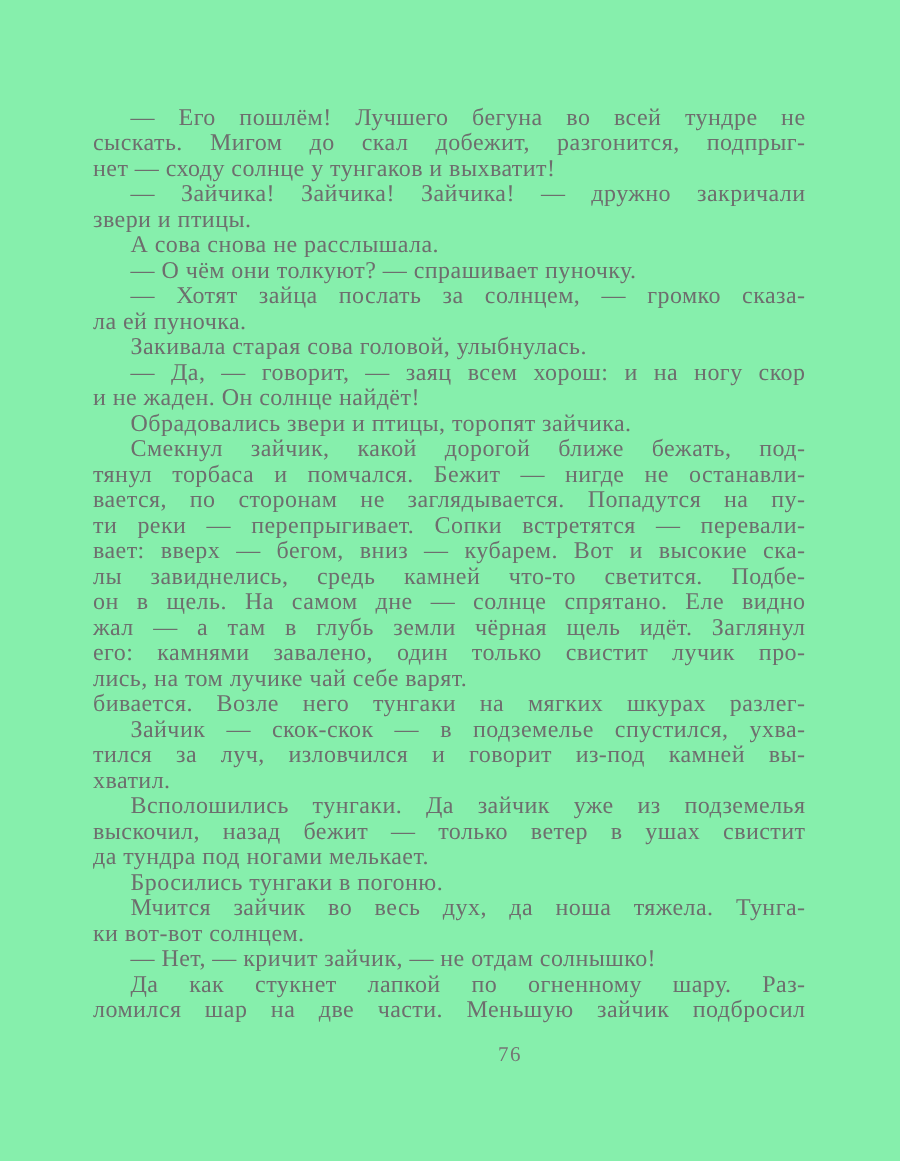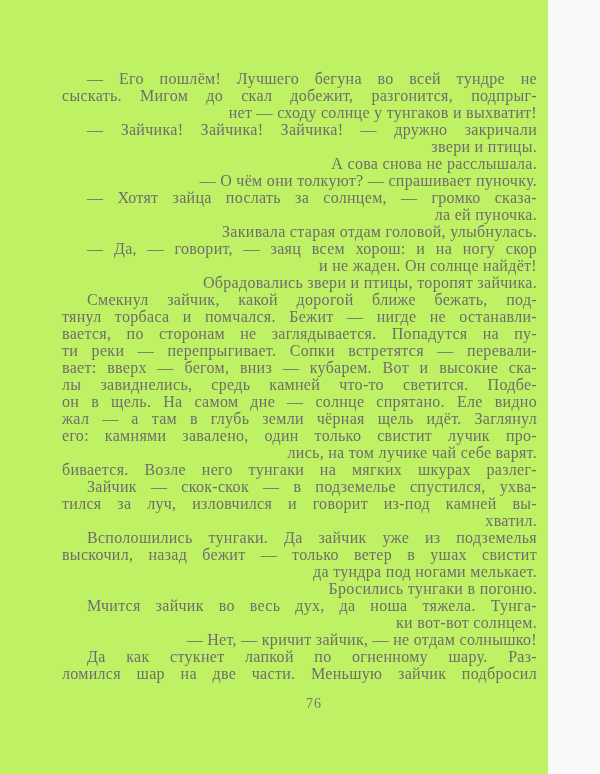--- a/index.html
+++ b/index.html
@@ -5,38 +5,38 @@
   html, body {
     margin: 0;
     padding: 0;
     width: 600px;
     height: 774px;
     overflow: hidden;
     background: #fbfafa;
   }
   .page {
     position: relative;
-    width: 548px;
+    width: 600px;
     height: 774px;
-    background: #bef264;
+    background: #86efac;
     font-family: "Liberation Serif", "DejaVu Serif", serif;
     color: #6e6e6e;
   }
   .text-block {
     position: absolute;
     left: 62px;
     top: 70px;
     width: 475px;
   }
   .line {
     font-size: 16px;
     line-height: 17px;
     letter-spacing: 0.3px;
     white-space: normal;
-    text-align: right;
+    text-align: left;
   }
   .line.just {
     text-align: justify;
     text-align-last: justify;
   }
   .line.indent {
     text-indent: 25px;
   }
   .page-number {
     position: absolute;
@@ -57,21 +57,21 @@
   <div class="text-block">
       <div class="line just indent">— Его пошлём! Лучшего бегуна во всей тундре не</div>
       <div class="line just">сыскать. Мигом до скал добежит, разгонится, подпрыг-</div>
       <div class="line">нет — сходу солнце у тунгаков и выхватит!</div>
       <div class="line just indent">— Зайчика! Зайчика! Зайчика! — дружно закричали</div>
       <div class="line">звери и птицы.</div>
       <div class="line indent">А сова снова не расслышала.</div>
       <div class="line indent">— О чём они толкуют? — спрашивает пуночку.</div>
       <div class="line just indent">— Хотят зайца послать за солнцем, — громко сказа-</div>
       <div class="line">ла ей пуночка.</div>
-      <div class="line indent">Закивала старая отдам головой, улыбнулась.</div>
+      <div class="line indent">Закивала старая сова головой, улыбнулась.</div>
       <div class="line just indent">— Да, — говорит, — заяц всем хорош: и на ногу скор</div>
       <div class="line">и не жаден. Он солнце найдёт!</div>
       <div class="line indent">Обрадовались звери и птицы, торопят зайчика.</div>
       <div class="line just indent">Смекнул зайчик, какой дорогой ближе бежать, под-</div>
       <div class="line just">тянул торбаса и помчался. Бежит — нигде не останавли-</div>
       <div class="line just">вается, по сторонам не заглядывается. Попадутся на пу-</div>
       <div class="line just">ти реки — перепрыгивает. Сопки встретятся — перевали-</div>
       <div class="line just">вает: вверх — бегом, вниз — кубарем. Вот и высокие ска-</div>
       <div class="line just">лы завиднелись, средь камней что-то светится. Подбе-</div>
       <div class="line just">он в щель. На самом дне — солнце спрятано. Еле видно</div>

